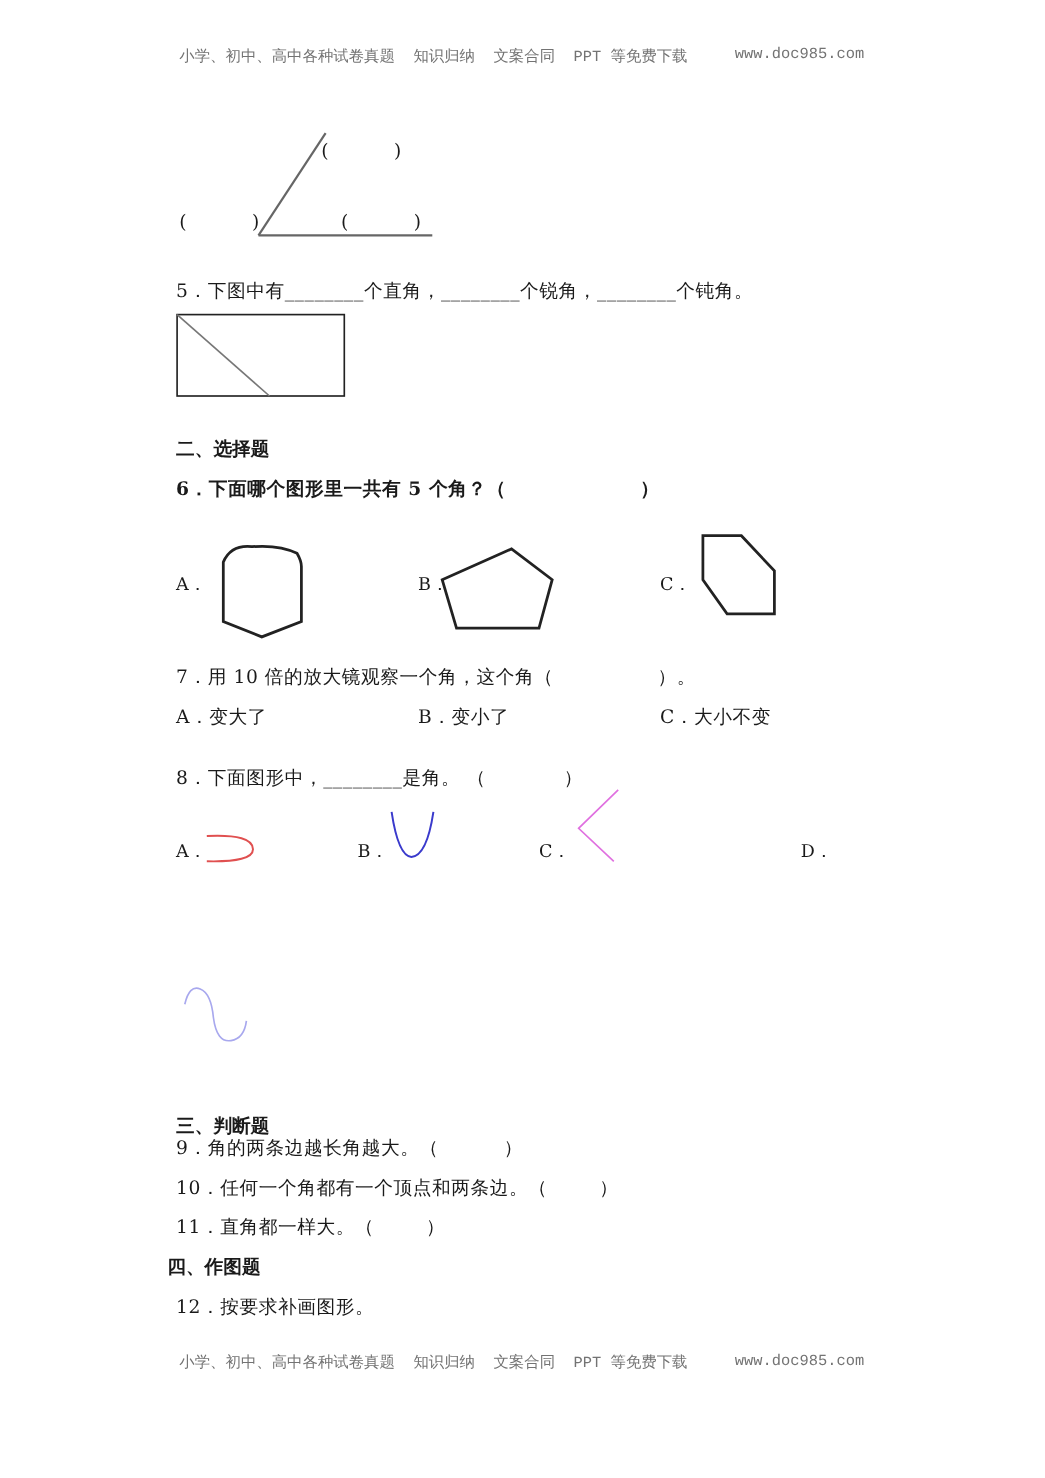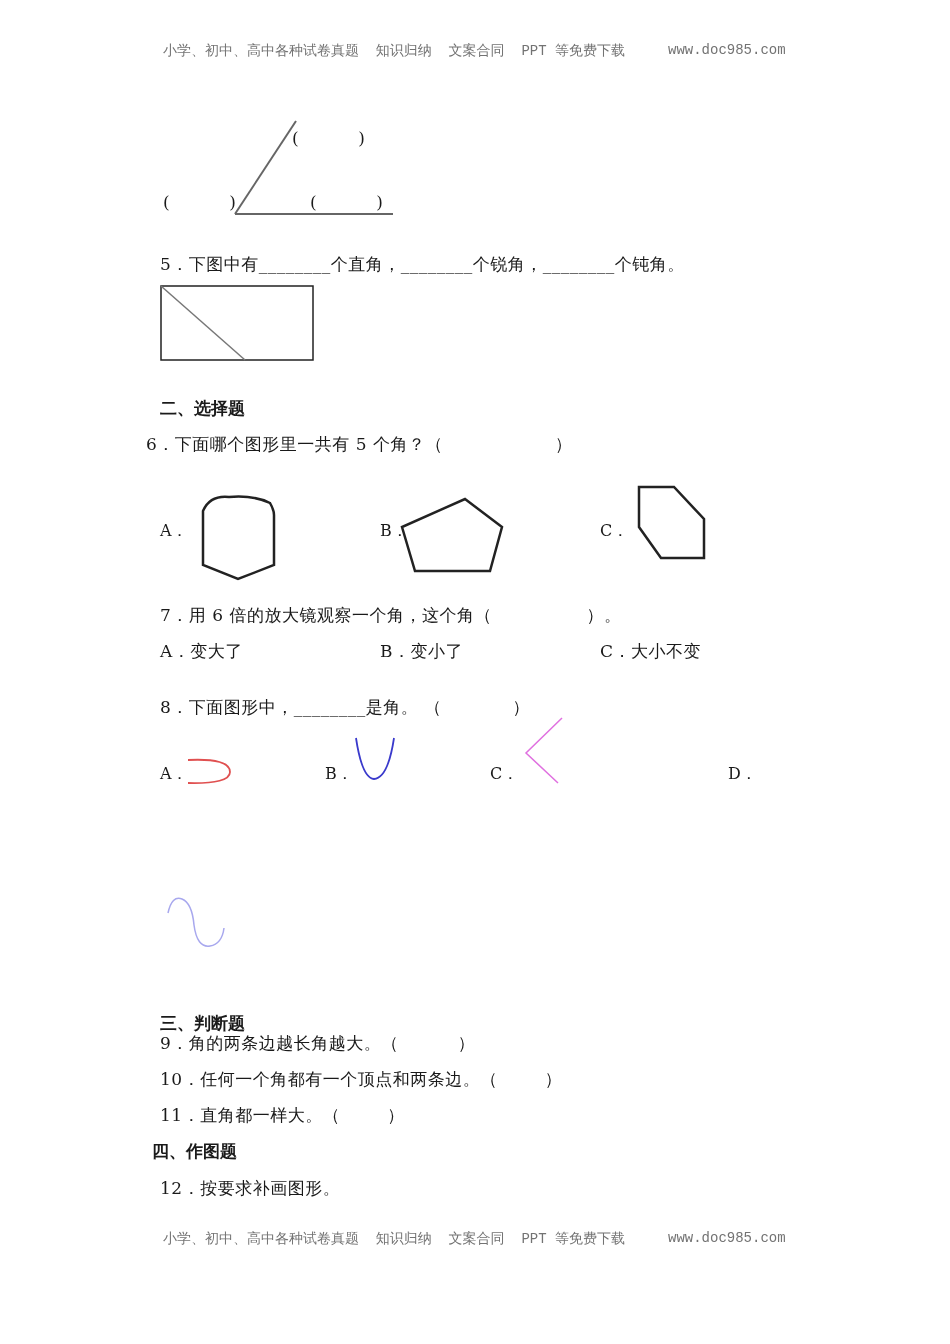--- a/index.html
+++ b/index.html
@@ -26,32 +26,32 @@
 <div class="abs q" style="left:163px; top:192px;">(          )</div>
 <div class="abs q" style="left:310px; top:192px;">(          )</div>
 
 <div class="abs q" style="left:160px; top:253px;text-align:center;">5．下图中有________个直角，________个锐角，________个钝角。</div>
 <svg style="left:0;top:0;" width="950" height="380">
   <rect x="161" y="286" width="152" height="74" fill="none" stroke="#222" stroke-width="1.5"></rect>
   <line x1="161" y1="286" x2="245" y2="360" stroke="#777" stroke-width="1.5"></line>
 </svg>
 
 <div class="abs sec" style="left:160px; top:397px;">二、选择题</div>
-<div class="abs q" style="left:146px; top:433px;">6．下面哪个图形里一共有 5 个角？（                   ）</div>
+<div class="abs q" style="left:160px; top:433px;font-weight:bold;">6．下面哪个图形里一共有 5 个角？（                   ）</div>
 
 <div class="abs opt" style="left:160px; top:521px;">A．</div>
 <div class="abs opt" style="left:380px; top:521px;">B．</div>
 <div class="abs opt" style="left:600px; top:521px;">C．</div>
 <svg style="left:0;top:0;" width="950" height="600">
   <path d="M203,511 Q210,495 229,497 Q254,495 270,503 Q274,510 274,515 L274,565 L238,579 L203,565 Z" fill="none" stroke="#222" stroke-width="2.5"></path>
   <polygon points="453,499 490,527 478,571 403,571 390,527" fill="none" stroke="#222" stroke-width="2.5" transform="translate(12,0)"></polygon>
   <polygon points="639,487 674,487 704,519 704,558 661,558 639,527" fill="none" stroke="#222" stroke-width="2.5"></polygon>
 </svg>
 
-<div class="abs q" style="left:160px; top:604px;">7．用 6 倍的放大镜观察一个角，这个角（                ）。</div>
+<div class="abs q" style="left:160px; top:604px;">7．用 10 倍的放大镜观察一个角，这个角（                ）。</div>
 <div class="abs q" style="left:160px; top:640px;">A．变大了</div>
 <div class="abs q" style="left:380px; top:640px;">B．变小了</div>
 <div class="abs q" style="left:600px; top:640px;">C．大小不变</div>
 
 <div class="abs q" style="left:160px; top:696px;">8．下面图形中，________是角。 （            ）</div>
 <div class="abs opt" style="left:160px; top:764px;">A．</div>
 <div class="abs opt" style="left:325px; top:764px;">B．</div>
 <div class="abs opt" style="left:490px; top:764px;">C．</div>
 <div class="abs opt" style="left:728px; top:764px;">D．</div>
 <svg style="left:0;top:0;" width="950" height="960">

